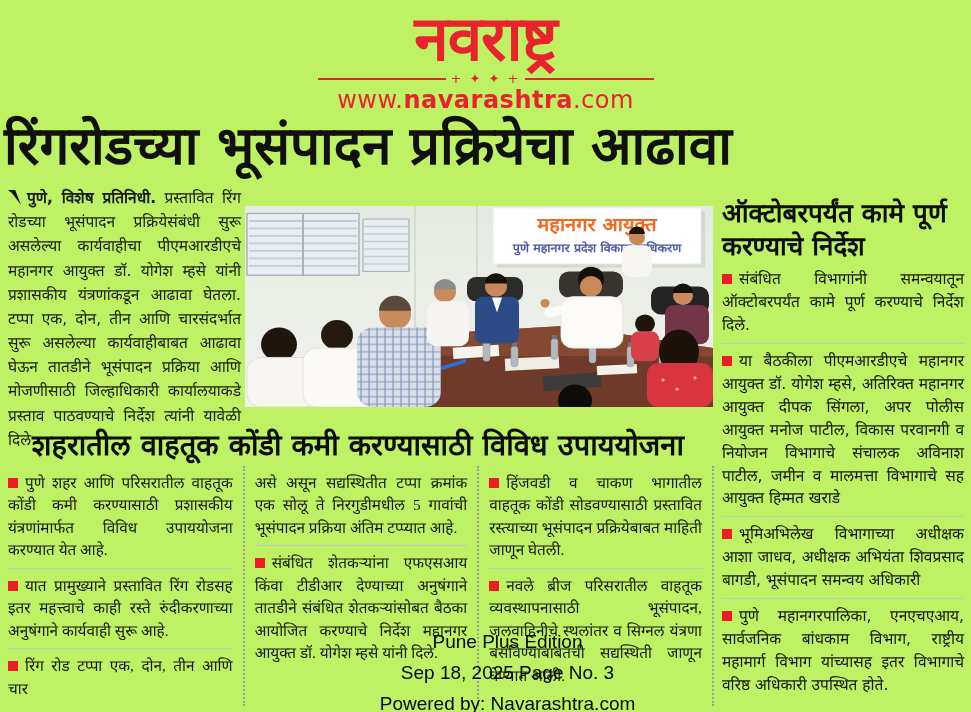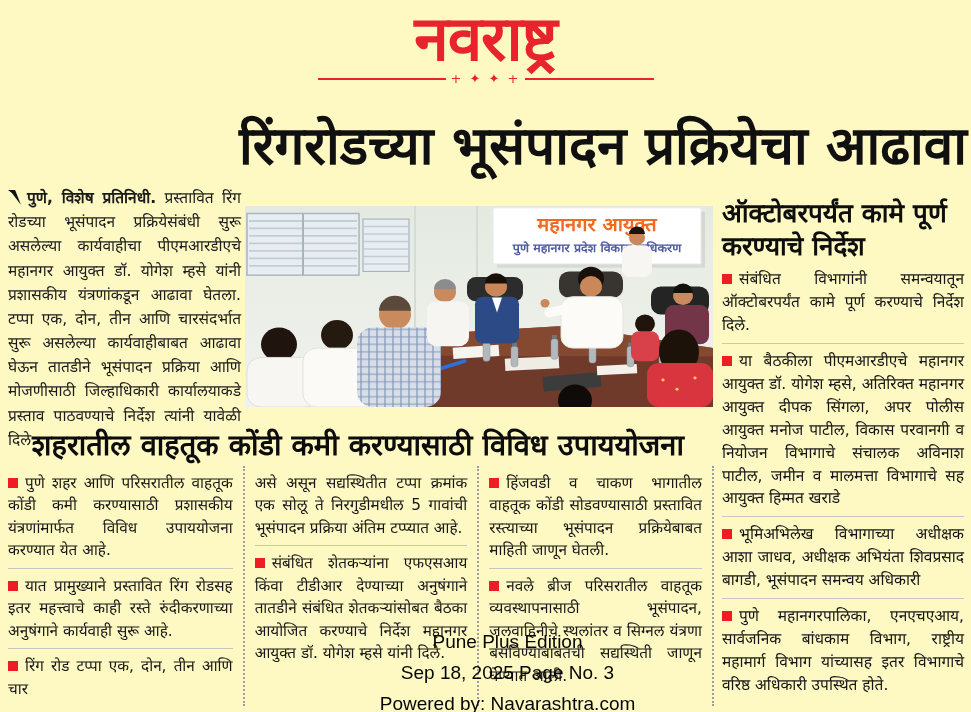--- a/index.html
+++ b/index.html
@@ -6,36 +6,36 @@
     --brand:#e8232e;
     --bullet:#ee1c24;
     --banner-title:#f26a21;
     --banner-sub:#4f5ba6;
   }
   *{box-sizing:border-box;margin:0;padding:0;}
   html,body{background:#ffffff;}
   body{font-family:"DejaVu Sans","Liberation Sans",sans-serif;}
   .page{
     position:relative;width:971px;height:712px;margin:0 auto;
-    background:#fef9c3;overflow:hidden;color:#1c1c1c;
+    background:#bef264;overflow:hidden;color:#1c1c1c;
   }
   
   .masthead{position:absolute;top:6px;left:0;right:0;text-align:center;}
   .logo{
     display:block;font-size:62px;line-height:1.05;font-weight:800;
     color:var(--brand);letter-spacing:-1px;
   }
   .divider{width:336px;margin:1px auto 0;display:flex;align-items:center;gap:5px;}
   .divider .line{flex:1;height:2px;background:var(--brand);}
   .ornament{color:var(--brand);font-size:13px;letter-spacing:2px;line-height:1;}
   .url{font-size:24px;color:var(--brand);letter-spacing:.5px;margin-top:1px;}
   .url .b{font-weight:800;}
   
   .headline-main{
-    position:absolute;top:110px;left:4px;right:4px;text-align:right;
+    position:absolute;top:110px;left:4px;right:4px;text-align:left;
     font-size:53px;font-weight:800;color:#101010;line-height:1.35;white-space:nowrap;
   }
   .headline-sub{
     position:absolute;top:426px;left:0;width:716px;text-align:center;
     font-size:29px;font-weight:800;color:#0c0c0c;line-height:1.35;
   }
   
   .lead{
     position:absolute;left:8px;top:186px;width:233px;height:224px;
     font-size:15.5px;line-height:1.56;text-align:justify;color:#1b1b1b;font-weight:500;
@@ -59,21 +59,21 @@
   }
   
   .right-col{position:absolute;left:722px;top:197px;width:242px;}
   .right-col h2{
     font-size:26px;font-weight:800;line-height:1.25;color:#0e0e0e;
   }
   .right-col .para{font-size:15.5px;line-height:1.48;color:#161616;}
   
   .bottom{
     position:absolute;left:8px;top:466px;width:706px;min-height:152px;
-    display:flex;align-items:stretch;border-right:2px dotted #9e9e9e;
+    display:flex;align-items:stretch;border-right:2px dotted #9e9e9e;font-family:Liberation Serif, serif;
   }
   .bcol{width:33.33%;padding:0 10px;font-size:15.3px;line-height:1.47;color:#171717;}
   .bcol:first-child{padding-left:0;}
   .bcol + .bcol{border-left:2px dotted #9e9e9e;}
   
   .footer{
     position:absolute;top:626px;left:0;right:0;text-align:center;
     font-family:"Liberation Sans","DejaVu Sans",sans-serif;font-size:19px;color:#050505;
   }
   .footer .fline{line-height:31px;padding-left:44px;}
@@ -83,20 +83,21 @@
 
 <div class="page">
 
   <header class="masthead">
     <span class="logo">नवराष्ट्र</span>
     <div class="divider">
       <span class="line"></span>
       <span class="ornament">+ ✦ ✦ +</span>
       <span class="line"></span>
     </div>
+    <div class="url"><span>www.</span><span class="b">navarashtra</span><span>.com</span></div>
   </header>
 
   <h1 class="headline-main">रिंगरोडच्या भूसंपादन प्रक्रियेचा आढावा</h1>
 
   <section class="lead">
     <span class="pointer"></span><span class="dl">पुणे, विशेष प्रतिनिधी.</span><span> प्रस्तावित रिंग रोडच्या भूसंपादन प्रक्रियेसंबंधी सुरू असलेल्या कार्यवाहीचा पीएमआरडीएचे महानगर आयुक्त डॉ. योगेश म्हसे यांनी प्रशासकीय यंत्रणांकडून आढावा घेतला. टप्पा एक, दोन, तीन आणि चारसंदर्भात सुरू असलेल्या कार्यवाहीबाबत आढावा घेऊन तातडीने भूसंपादन प्रक्रिया आणि मोजणीसाठी जिल्हाधिकारी कार्यालयाकडे प्रस्ताव पाठवण्याचे निर्देश त्यांनी यावेळी दिले.</span>
   </section>
 
   <figure class="photo">
     <svg viewBox="0 0 468 215" preserveAspectRatio="none">

